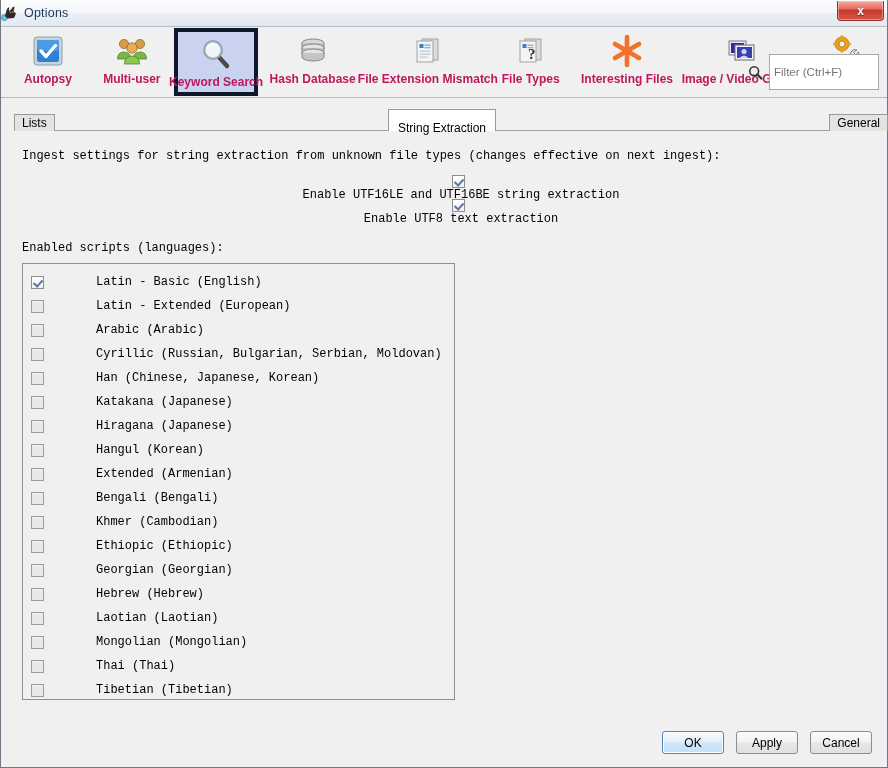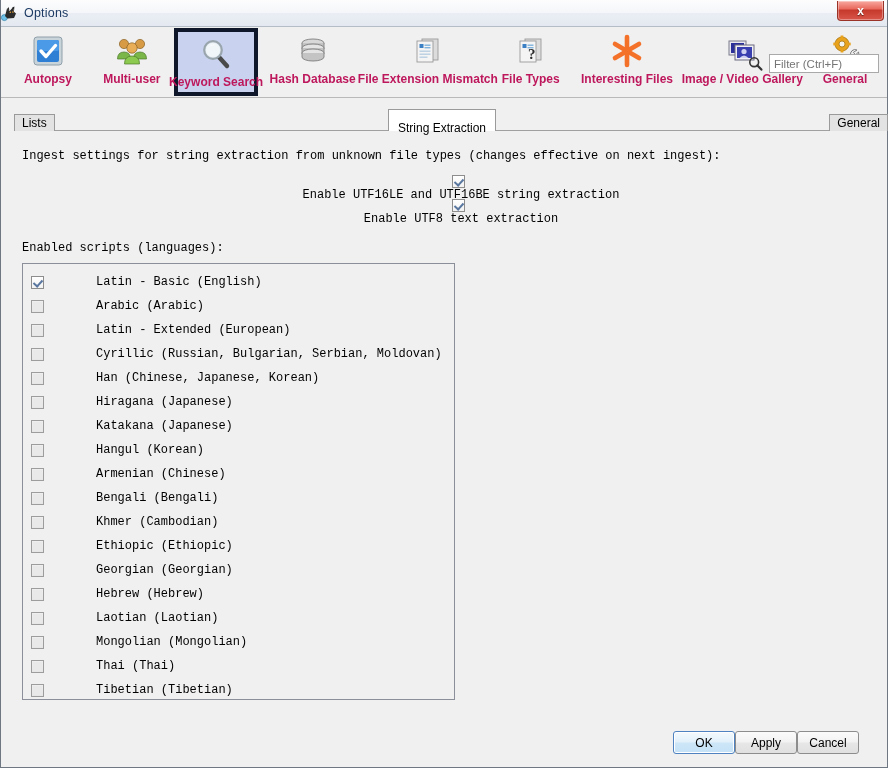--- a/index.html
+++ b/index.html
@@ -119,21 +119,21 @@
   
   .tb-filter {
     position: absolute;
     right: 8px;
     top: 27px;
     display: flex;
     align-items: center;
   }
   .filter-input {
     width: 110px;
-    height: 19px;
+    height: 36px;
     border: 1px solid #a9a9a9;
     background: #fff;
     font-family: "Liberation Sans", sans-serif;
     font-size: 11.5px;
     color: #7d7d7d;
     padding: 0 4px;
     box-sizing: border-box;
     outline: none;
   }
   .mag-small { width: 15px; height: 15px; margin-right: 6px; position: relative; }
@@ -254,24 +254,24 @@
   }
   .list-item .li-label {
     font-size: 12px;
     margin-left: 8px;
     white-space: nowrap;
   }
 
   
   .footer {
     position: absolute;
-    right: 28px;
+    right: 15px;
     bottom: 13px;
     display: flex;
-    gap: 0;
+    gap: 12px;
   }
   .btn {
     width: 62px;
     height: 23px;
     font-family: "Liberation Sans", sans-serif;
     font-size: 12px;
     color: #000;
     border: 1px solid #8d8d8d;
     border-radius: 3px;
     background: linear-gradient(to bottom, #fbfbfb 0%, #f2f2f2 48%, #e7e7e7 52%, #e0e0e0 100%);
@@ -471,49 +471,49 @@
 
     <div class="section-label">Enabled scripts (languages):</div>
 
     <div class="listbox">
       <div class="list-item">
         <span class="cbox checked dim"></span>
         <span class="li-label">Latin - Basic (English)</span>
       </div>
       <div class="list-item">
         <span class="cbox empty"></span>
+        <span class="li-label">Latin - Extended (European)</span>
+      </div>
+      <div class="list-item">
+        <span class="cbox empty"></span>
         <span class="li-label">Arabic (Arabic)</span>
       </div>
       <div class="list-item">
         <span class="cbox empty"></span>
-        <span class="li-label">Latin - Extended (European)</span>
-      </div>
-      <div class="list-item">
-        <span class="cbox empty"></span>
         <span class="li-label">Cyrillic (Russian, Bulgarian, Serbian, Moldovan)</span>
       </div>
       <div class="list-item">
         <span class="cbox empty"></span>
         <span class="li-label">Han (Chinese, Japanese, Korean)</span>
       </div>
       <div class="list-item">
         <span class="cbox empty"></span>
+        <span class="li-label">Katakana (Japanese)</span>
+      </div>
+      <div class="list-item">
+        <span class="cbox empty"></span>
         <span class="li-label">Hiragana (Japanese)</span>
       </div>
       <div class="list-item">
         <span class="cbox empty"></span>
-        <span class="li-label">Katakana (Japanese)</span>
-      </div>
-      <div class="list-item">
-        <span class="cbox empty"></span>
         <span class="li-label">Hangul (Korean)</span>
       </div>
       <div class="list-item">
         <span class="cbox empty"></span>
-        <span class="li-label">Armenian (Chinese)</span>
+        <span class="li-label">Extended (Armenian)</span>
       </div>
       <div class="list-item">
         <span class="cbox empty"></span>
         <span class="li-label">Bengali (Bengali)</span>
       </div>
       <div class="list-item">
         <span class="cbox empty"></span>
         <span class="li-label">Khmer (Cambodian)</span>
       </div>
       <div class="list-item">

